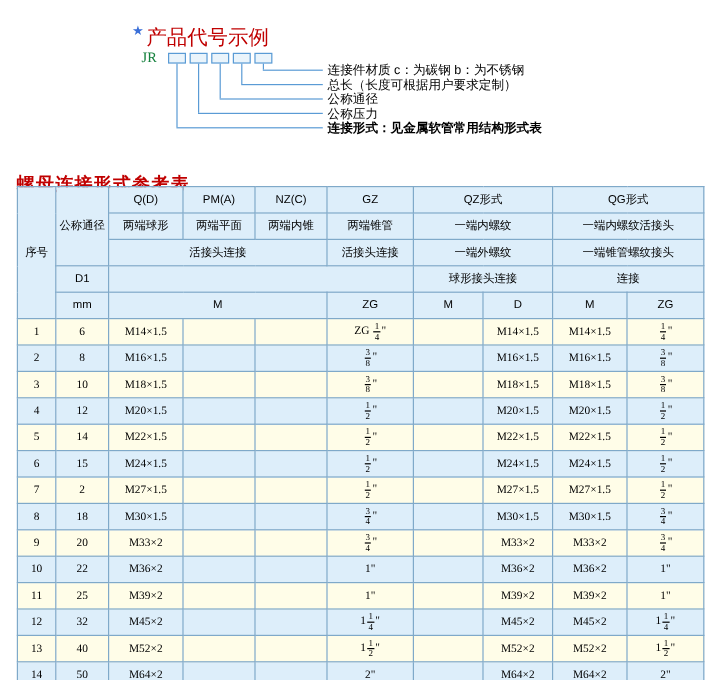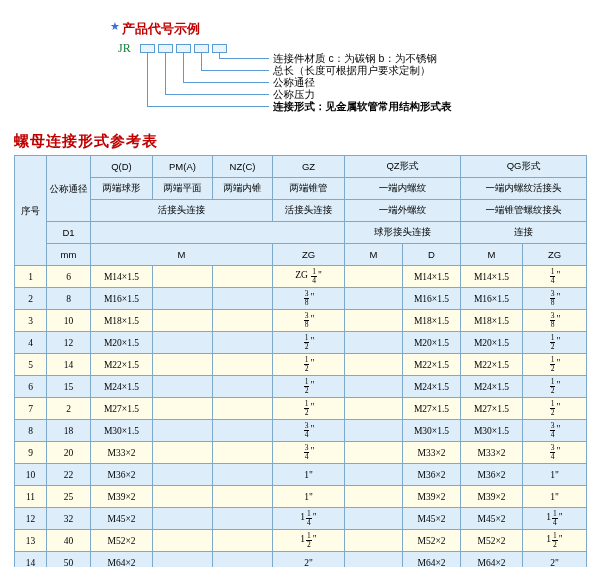--- a/index.html
+++ b/index.html
@@ -18,23 +18,23 @@
 
   
   #diagram {
     position: absolute;
     left: 0; top: 0;
     width: 600px; height: 128px;
   }
   #diagram-title {
     position: absolute;
     left: 122px; top: 20px;
-    font-size: 13px;
+    font-size: 17px;
     color: #c00000;
-    font-weight: bold;
+    font-weight: normal;
     white-space: nowrap;
   }
   #star-icon {
     position: absolute;
     left: 110px; top: 21px;
     color: #3a6fd8;
     font-size: 11px;
     line-height: 11px;
   }
   #jr-label {
@@ -61,21 +61,21 @@
     position: absolute;
     font-size: 10.5px;
     color: #000;
     white-space: nowrap;
     font-family: "Liberation Sans", sans-serif;
   }
 
   
   #table-heading {
     position: absolute;
-    left: 14px; top: 132px;
+    left: 14px; top: 144px;
     font-size: 15px;
     font-weight: bold;
     color: #c00000;
     letter-spacing: 1px;
   }
 
   
   #tbl-wrap {
     position: absolute;
     left: 14px; top: 155px;

